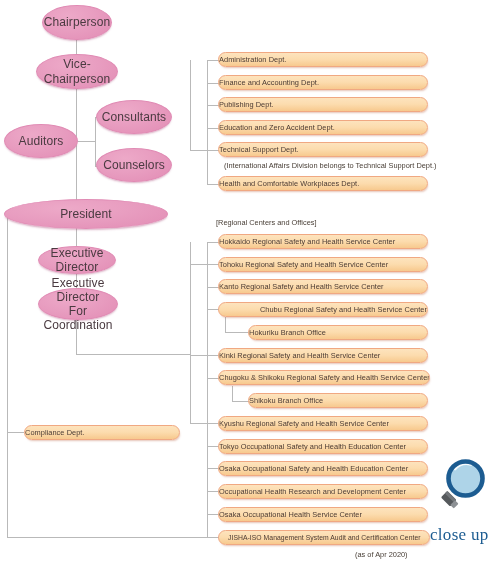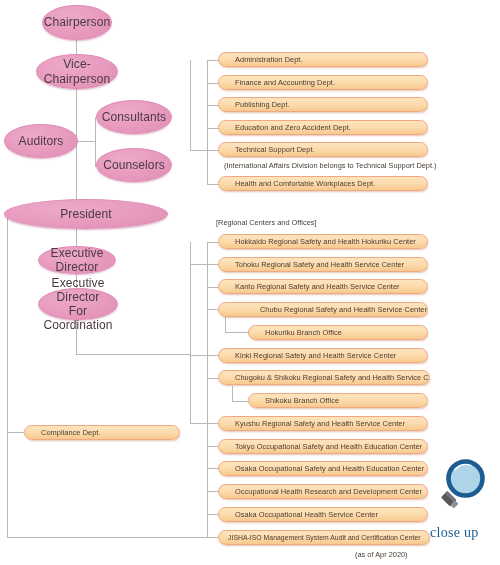--- a/index.html
+++ b/index.html
@@ -59,21 +59,20 @@
     box-sizing: border-box;
     display: flex;
     align-items: center;
     color: #4a3a33;
     font-size: 7.4px;
     letter-spacing: .05px;
     white-space: nowrap;
     overflow: hidden;
   }
   .pill span {
-    padding-left: 16px;
   }
 
   
   .caption {
     position: absolute;
     font-size: 7.4px;
     color: #4a4038;
     white-space: nowrap;
     text-align: right;
   }
@@ -84,21 +83,21 @@
     left: 422px;
     top: 452px;
     width: 72px;
     height: 72px;
   }
   #closeup-label {
     position: absolute;
     left: 430px;
     top: 525px;
     font-family: "Liberation Serif", serif;
-    font-size: 14px;
+    font-size: 17px;
     color: #1c5c91;
     letter-spacing: .3px;
   }
 </style>
 </head>
 <body>
 
 <div id="chart">
 
   <div class="line v" style="left:76px; top:40px; height:19px;"></div>
@@ -199,21 +198,21 @@
     <span>Technical Support Dept.</span>
   </div>
   <div class="caption" style="left:224px; top:161px;">(International Affairs Division belongs to Technical Support Dept.)</div>
   <div class="pill" style="left:218px; top:176px; width:210px;">
     <span>Health and Comfortable Workplaces Dept.</span>
   </div>
 
   <div class="caption" style="left:216px; top:218px;">[Regional Centers and Offices]</div>
 
   <div class="pill" style="left:218px; top:234px; width:210px;">
-    <span>Hokkaido Regional Safety and Health Hokuriku Center</span>
+    <span>Hokkaido Regional Safety and Health Service Center</span>
   </div>
   <div class="pill" style="left:218px; top:257px; width:210px;">
     <span>Tohoku Regional Safety and Health Service Center</span>
   </div>
   <div class="pill" style="left:218px; top:279px; width:210px;">
     <span>Kanto Regional Safety and Health Service Center</span>
   </div>
   <div class="pill" style="left:218px; top:302px; width:210px;justify-content:flex-end;">
     <span>Chubu Regional Safety and Health Service Center</span>
   </div>

